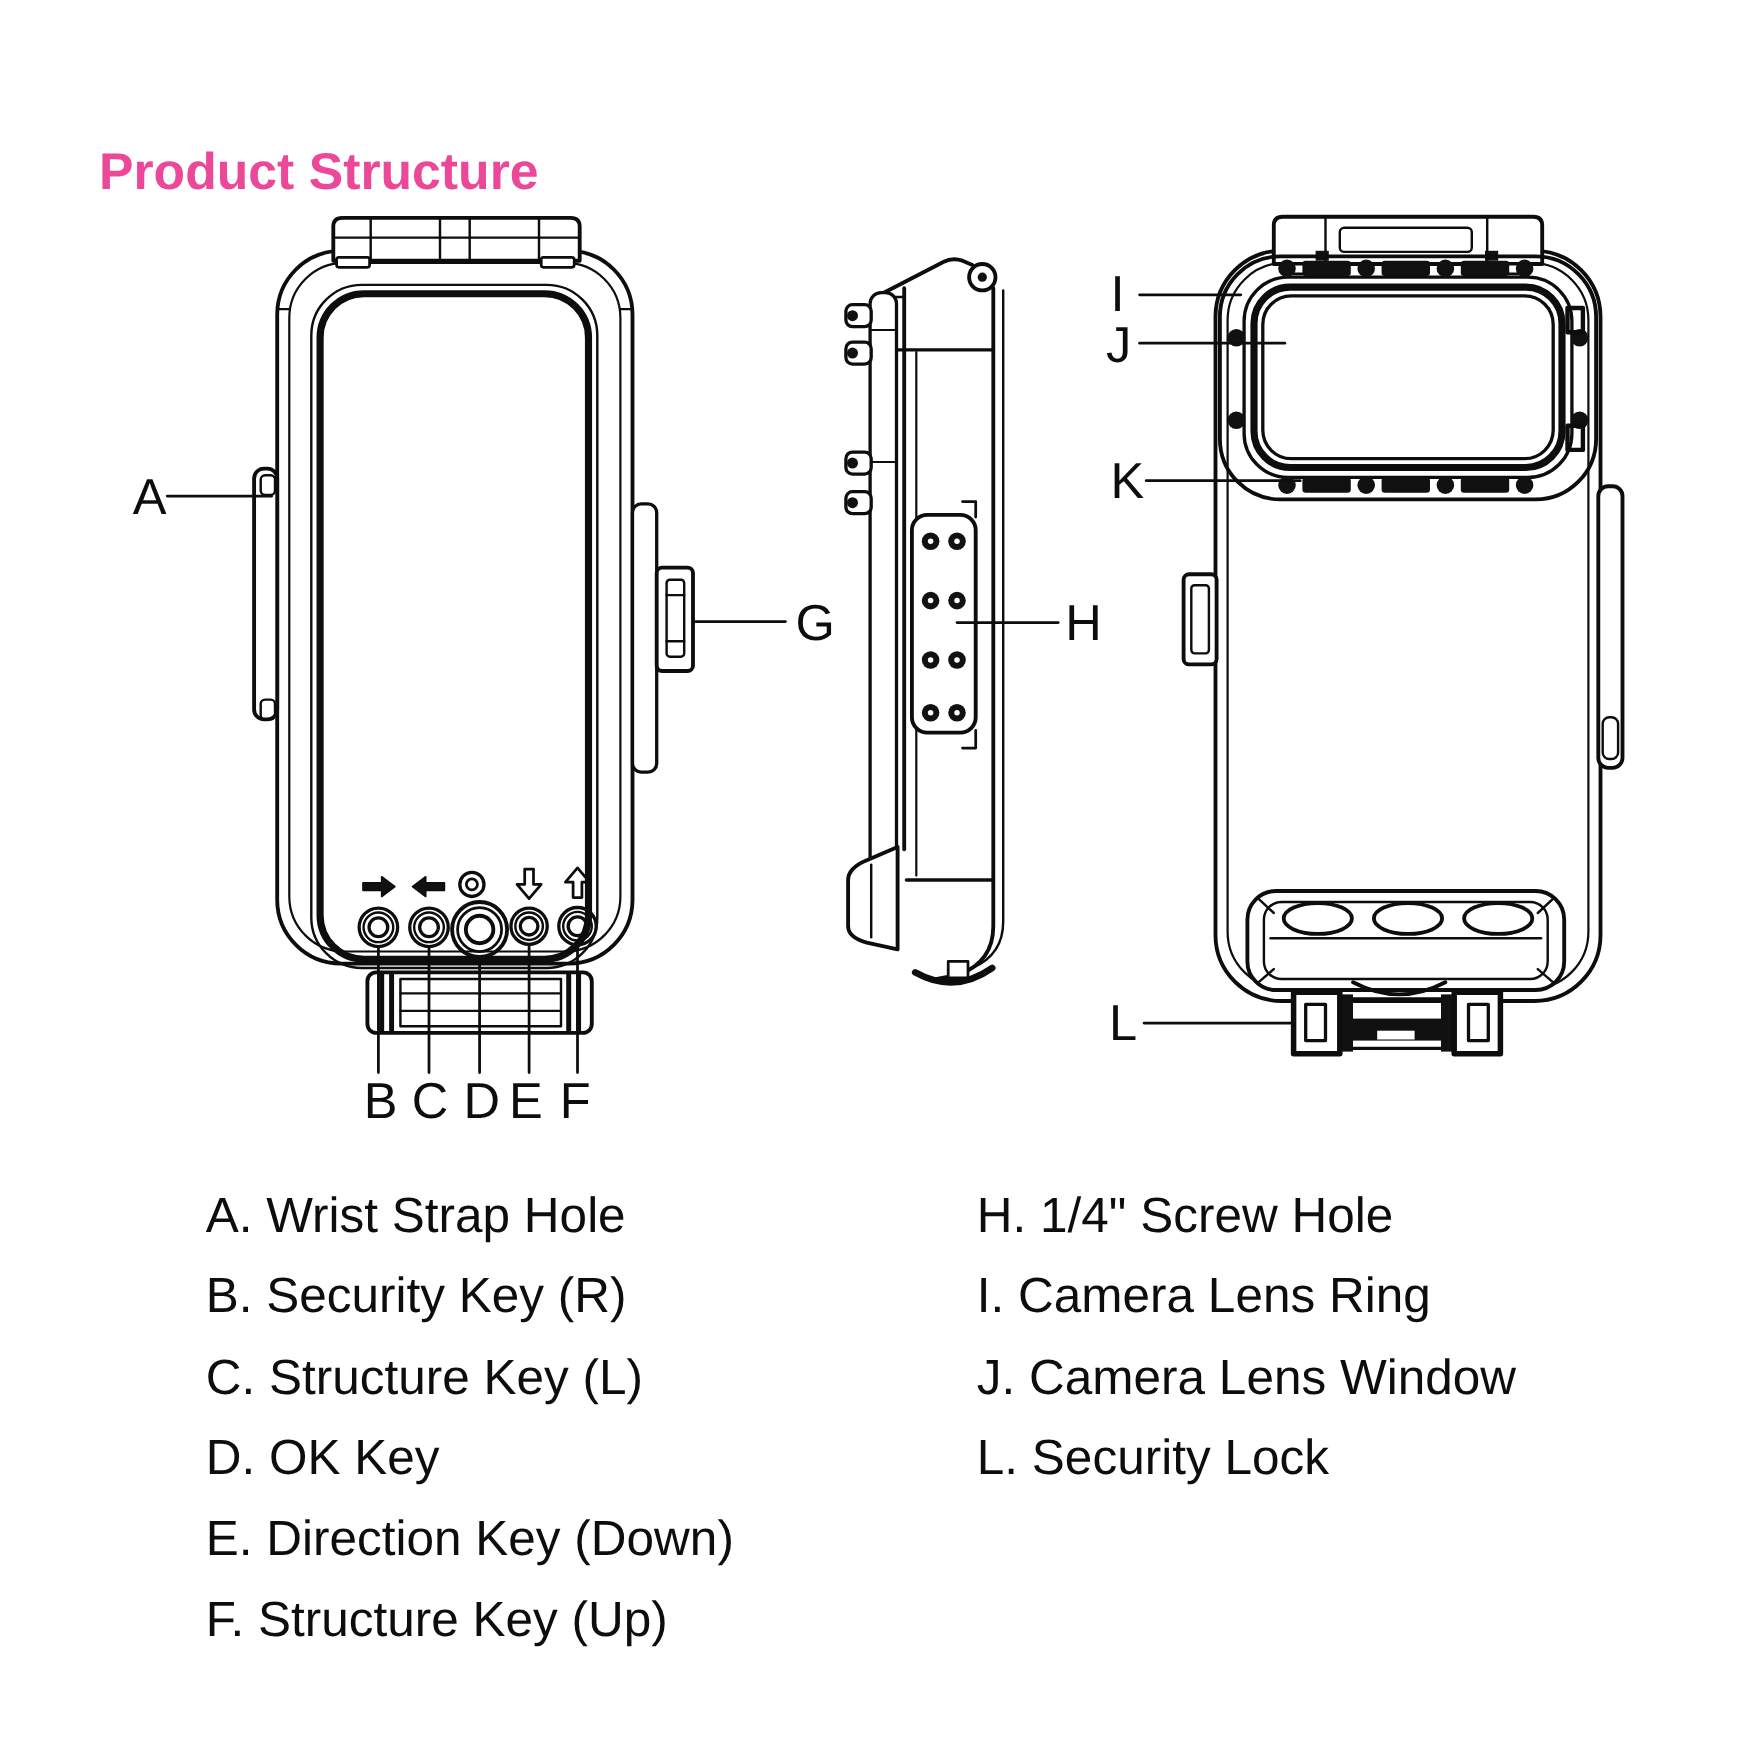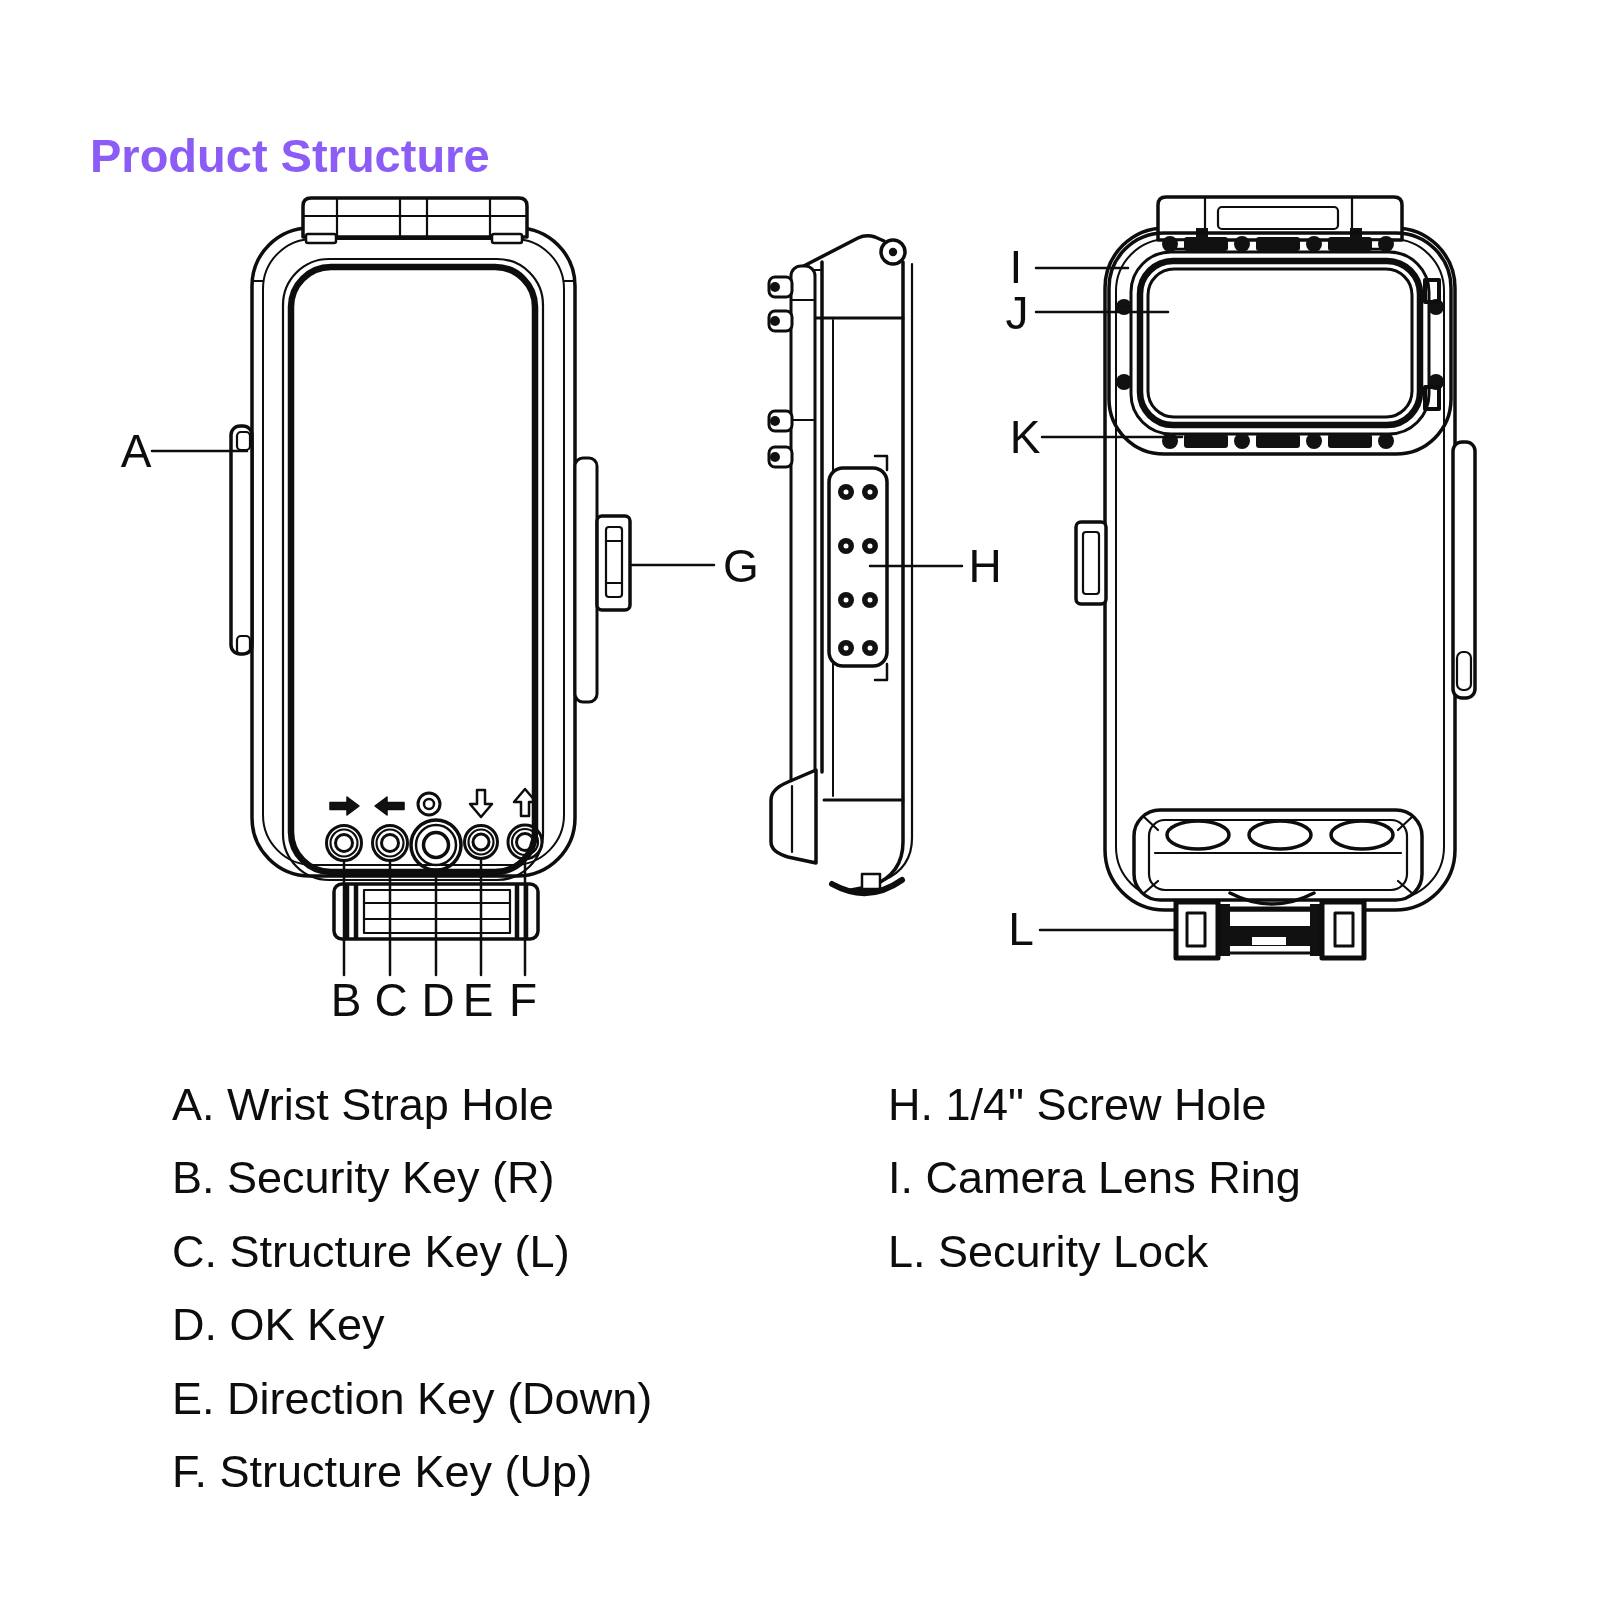--- a/index.html
+++ b/index.html
@@ -2,29 +2,29 @@
 <html><head>
 <meta charset="utf-8">
 <style>
   html,body{margin:0;padding:0;}
   body{
     width:1600px;height:1600px;position:relative;background:#ffffff;
     font-family:"Liberation Sans",sans-serif;color:#0d0d0d;overflow:hidden;
   }
   #page-title{
     position:absolute;left:90px;top:80px;
-    font-size:47px;font-weight:bold;color:#8b5cf6;letter-spacing:0px;margin-top:48px;
+    font-size:47px;font-weight:bold;color:#ec4899;letter-spacing:0px;margin-top:48px;
   }
   #diagram-svg{position:absolute;left:0;top:0;}
   .callout{
     position:absolute;transform:translate(-50%,-50%);
     font-size:46px;color:#0d0d0d;white-space:nowrap;
   }
   .legend-col{position:absolute;top:1068px;}
-  .legend-col.left{left:172px;}
+  .legend-col.left{left:187px;}
   .legend-col.right{left:888px;}
   .legend-item{
     height:73.5px;display:flex;align-items:center;
     font-size:45px;color:#0d0d0d;white-space:nowrap;
   }
 </style>
 </head>
 <body>
 
 <h1 id="page-title">Product Structure</h1>
@@ -282,15 +282,16 @@
     <div class="legend-item">A. Wrist Strap Hole</div>
     <div class="legend-item">B. Security Key (R)</div>
     <div class="legend-item">C. Structure Key (L)</div>
     <div class="legend-item">D. OK Key</div>
     <div class="legend-item">E. Direction Key (Down)</div>
     <div class="legend-item">F. Structure Key (Up)</div>
   </div>
   <div class="legend-col right">
     <div class="legend-item">H. 1/4" Screw Hole</div>
     <div class="legend-item">I. Camera Lens Ring</div>
+    <div class="legend-item">J. Camera Lens Window</div>
     <div class="legend-item">L. Security Lock</div>
   </div>
 </section>
 
 </body></html>

